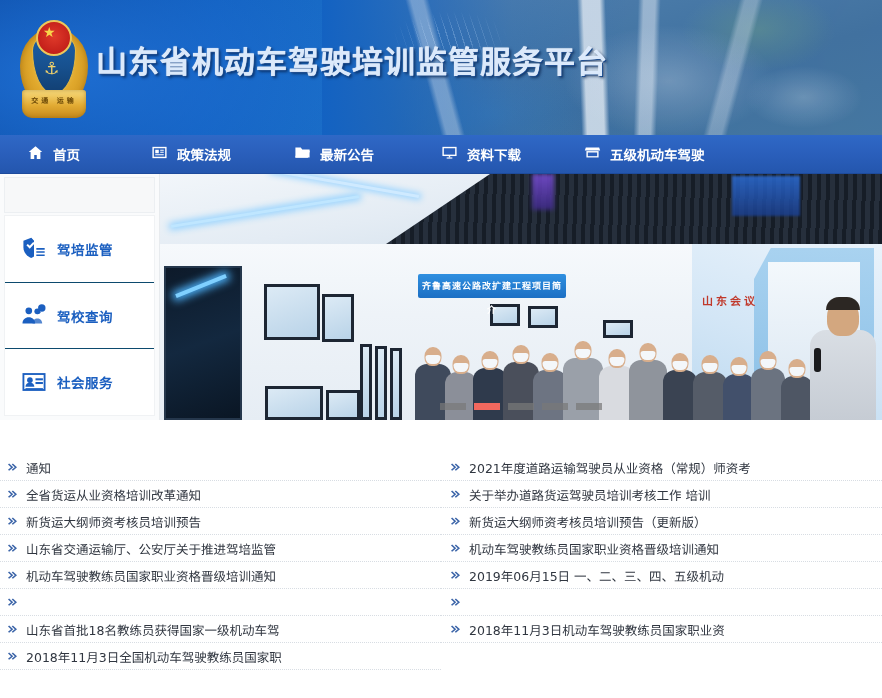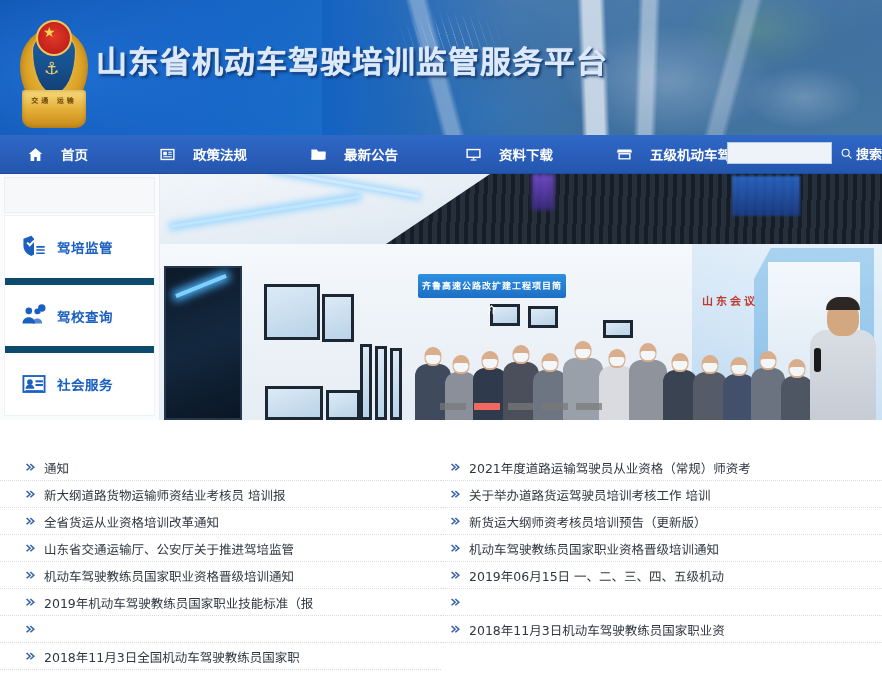--- a/index.html
+++ b/index.html
@@ -84,21 +84,21 @@
   .emblem .star {
     position: absolute; left: 30px; top: 14px; width: 0; height: 0;
     color: #f8d44a; font-size: 14px; line-height: 12px;
   }
   .emblem .star::before { content: "★"; position: absolute; left: -5px; top: -2px; }
   .emblem .anchor {
     position: absolute; left: 26px; top: 46px;
     color: #f2d26a; font-size: 17px; line-height: 17px;
   }
   .emblem .ribbon {
-    position: absolute; left: 4px; top: 76px; width: 64px; height: 38px;
+    position: absolute; left: 4px; top: 76px; width: 64px; height: 28px;
     background: linear-gradient(180deg, #f8dc7e 0%, #e2ab33 55%, #c6891a 100%);
     border-radius: 3px 3px 10px 10px;
     box-shadow: inset 0 0 4px rgba(130,85,10,.5);
   }
   .emblem .ribbon span {
     display: block; text-align: center; line-height: 22px;
     font-size: 7px; letter-spacing: 3px; color: #6d4a07; font-weight: bold;
   }
 
   .site-title {
@@ -116,21 +116,21 @@
 
   
   .nav {
     position: relative;
     width: 882px; height: 39px;
     background: linear-gradient(180deg, #2f68c6 0%, #2a5fbb 50%, #2456ae 100%);
     display: flex; align-items: center;
     border-bottom: 1px solid #1e4b9c;
   }
   .nav-item {
-    display: flex; align-items: center; gap: 16px;
+    display: flex; gap: 8px;
     color: #ffffff; font-size: 13.5px; font-weight: bold;
     cursor: pointer; white-space: nowrap;
   }
   .nav-item:nth-child(1) { margin-left: 26px; }
   .nav-item:nth-child(2) { margin-left: 70px; }
   .nav-item:nth-child(3) { margin-left: 62px; }
   .nav-item:nth-child(4) { margin-left: 66px; }
   .nav-item:nth-child(5) { margin-left: 62px; }
   .nav-icon { width: 19px; height: 17px; display: block; fill: #ffffff; }
 
@@ -171,21 +171,21 @@
   .sidebar {
     flex: 1; margin: 2px 4px 4px 4px;
     background: #ffffff;
     border: 1px solid #f0f2f4;
     display: flex; flex-direction: column;
   }
   .side-item {
     flex: 1;
     display: flex; align-items: center;
     padding-left: 16px; gap: 10px;
-    border-bottom: 7px solid #0c4a6e;
+    border-bottom: 1px solid #0c4a6e;
     cursor: pointer;
   }
   .side-item:last-child { border-bottom: none; }
   .side-icon { width: 26px; height: 26px; display: block; fill: #1b5fc0; flex: none; }
   .side-label {
     font-size: 13.5px; color: #1b5fc0; font-weight: bold;
     letter-spacing: .5px; white-space: nowrap;
   }
   .side-item.narrow .side-label { font-size: 12.5px; letter-spacing: 0; }
 
@@ -315,21 +315,21 @@
   
   .news {
     width: 882px;
     display: flex;
     padding-top: 34px;
   }
   .news-col { width: 441px; }
   .news-item {
     display: flex; align-items: center; gap: 9px;
     height: 27px;
-    padding-left: 26px; padding-right: 10px;
+    padding-left: 8px; padding-right: 10px;
     border-bottom: 1px dotted #d8dde3;
     cursor: pointer;
   }
   .news-col:last-child .news-item { padding-left: 10px; }
   .bullet { width: 9px; height: 9px; flex: none; fill: #3b64a8; display: block; }
   .news-text {
     font-size: 12.5px; color: #303640; white-space: nowrap;
     overflow: hidden; text-overflow: clip;
   }
 </style>
@@ -393,30 +393,20 @@
 
   <div class="nav-item">
     <svg class="nav-icon" viewBox="0 0 24 24">
       <path d="M2.6 5h18.8l1.4 4H1.2z"></path>
       <path d="M3.4 10h17.2v9H3.4z"></path>
       <path d="M5.4 12h13.2v5.2H5.4z" fill="#2a5fbb"></path>
     </svg>
     <span>五级机动车驾驶</span>
   </div>
 
-  <div class="nav-search">
-    <input type="text" value="" placeholder="" style="">
-    <div class="search-btn">
-      <svg viewBox="0 0 24 24">
-        <circle cx="10.5" cy="10.5" r="6.5"></circle>
-        <line x1="15.4" y1="15.4" x2="21" y2="21"></line>
-      </svg>
-      <span>搜索</span>
-    </div>
-  </div>
 </div>
 
 <div class="main">
 
   <div class="sidebar-wrap">
     <div class="sidebar-head"></div>
 
     <div class="sidebar">
 
       <div class="side-item">
@@ -567,55 +557,55 @@
           <path d="M0 2l4 3.5L0 9l1.5 1.2L7 5.5 1.5.8z"></path>
           <path d="M5 2l4 3.5L5 9l1.5 1.2L12 5.5 6.5.8z"></path>
         </svg>
       <span class="news-text">通知</span>
     </div>
     <div class="news-item">
       <svg class="bullet" viewBox="0 0 12 12">
           <path d="M0 2l4 3.5L0 9l1.5 1.2L7 5.5 1.5.8z"></path>
           <path d="M5 2l4 3.5L5 9l1.5 1.2L12 5.5 6.5.8z"></path>
         </svg>
-      <span class="news-text">新大纲道路货物运输师资结业考核员 培训报</span>
-    </div>
-    <div class="news-item">
-      <svg class="bullet" viewBox="0 0 12 12">
-          <path d="M0 2l4 3.5L0 9l1.5 1.2L7 5.5 1.5.8z"></path>
-          <path d="M5 2l4 3.5L5 9l1.5 1.2L12 5.5 6.5.8z"></path>
-        </svg>
       <span class="news-text">全省货运从业资格培训改革通知</span>
     </div>
     <div class="news-item">
       <svg class="bullet" viewBox="0 0 12 12">
           <path d="M0 2l4 3.5L0 9l1.5 1.2L7 5.5 1.5.8z"></path>
           <path d="M5 2l4 3.5L5 9l1.5 1.2L12 5.5 6.5.8z"></path>
         </svg>
+      <span class="news-text">新货运大纲师资考核员培训预告</span>
+    </div>
+    <div class="news-item">
+      <svg class="bullet" viewBox="0 0 12 12">
+          <path d="M0 2l4 3.5L0 9l1.5 1.2L7 5.5 1.5.8z"></path>
+          <path d="M5 2l4 3.5L5 9l1.5 1.2L12 5.5 6.5.8z"></path>
+        </svg>
       <span class="news-text">山东省交通运输厅、公安厅关于推进驾培监管</span>
     </div>
     <div class="news-item">
       <svg class="bullet" viewBox="0 0 12 12">
           <path d="M0 2l4 3.5L0 9l1.5 1.2L7 5.5 1.5.8z"></path>
           <path d="M5 2l4 3.5L5 9l1.5 1.2L12 5.5 6.5.8z"></path>
         </svg>
       <span class="news-text">机动车驾驶教练员国家职业资格晋级培训通知</span>
     </div>
     <div class="news-item">
       <svg class="bullet" viewBox="0 0 12 12">
           <path d="M0 2l4 3.5L0 9l1.5 1.2L7 5.5 1.5.8z"></path>
           <path d="M5 2l4 3.5L5 9l1.5 1.2L12 5.5 6.5.8z"></path>
         </svg>
-      <span class="news-text">2019年机动车驾驶教练员国家职业技能标准（报</span>
-    </div>
-    <div class="news-item">
-      <svg class="bullet" viewBox="0 0 12 12">
-          <path d="M0 2l4 3.5L0 9l1.5 1.2L7 5.5 1.5.8z"></path>
-          <path d="M5 2l4 3.5L5 9l1.5 1.2L12 5.5 6.5.8z"></path>
-        </svg>
+    </div>
+    <div class="news-item">
+      <svg class="bullet" viewBox="0 0 12 12">
+          <path d="M0 2l4 3.5L0 9l1.5 1.2L7 5.5 1.5.8z"></path>
+          <path d="M5 2l4 3.5L5 9l1.5 1.2L12 5.5 6.5.8z"></path>
+        </svg>
+      <span class="news-text">山东省首批18名教练员获得国家一级机动车驾</span>
     </div>
     <div class="news-item">
       <svg class="bullet" viewBox="0 0 12 12">
           <path d="M0 2l4 3.5L0 9l1.5 1.2L7 5.5 1.5.8z"></path>
           <path d="M5 2l4 3.5L5 9l1.5 1.2L12 5.5 6.5.8z"></path>
         </svg>
       <span class="news-text">2018年11月3日全国机动车驾驶教练员国家职</span>
     </div>
   </div>
 

